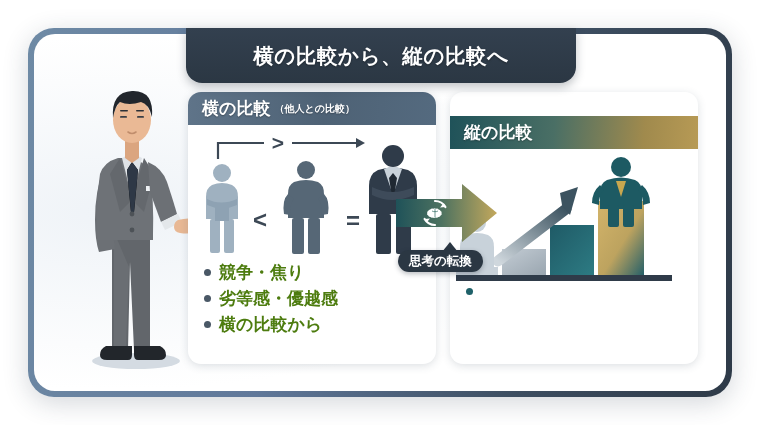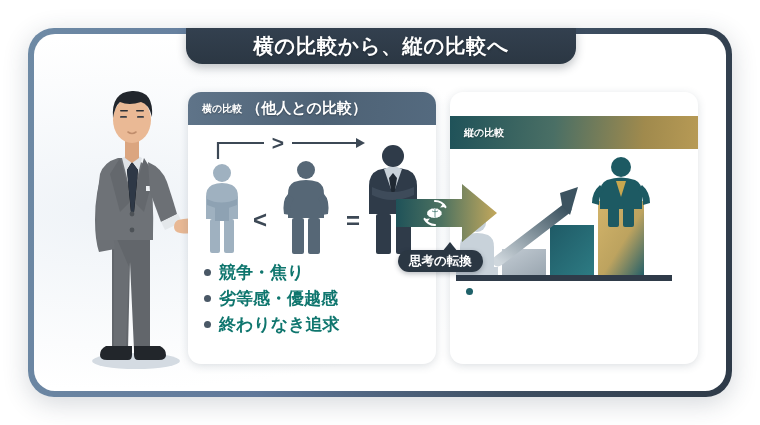--- a/index.html
+++ b/index.html
@@ -51,21 +51,21 @@
     background: radial-gradient(120% 90% at 12% 50%, rgba(236,241,246,0.85) 0%, rgba(255,255,255,0) 55%);
     pointer-events: none;
   }
 
   
   .title-ribbon {
     position: absolute;
     left: 186px;
     top: 28px;
     width: 390px;
-    height: 36px;
+    height: 55px;
     background: linear-gradient(180deg, #33404f 0%, #2b3743 100%);
     border-bottom-left-radius: 16px;
     border-bottom-right-radius: 16px;
     box-shadow: 0 4px 10px rgba(30,40,52,0.28);
     display: flex;
     align-items: center;
     justify-content: center;
     z-index: 7;
   }
   .title-text {
@@ -111,28 +111,28 @@
   }
   .panel-left .panel-head {
     background: linear-gradient(95deg, #5f7489 0%, #4e6275 55%, #546a7f 100%);
   }
   .panel-right .panel-head {
     background: linear-gradient(95deg, #1f5259 0%, #4a6f65 42%, #a08a4d 78%, #b79a55 100%);
     margin-top: 24px;
   }
   .panel-head-main {
     color: #ffffff;
-    font-size: 10px;
+    font-size: 17px;
     font-weight: bold;
     text-shadow: 0 1px 1.5px rgba(0,0,0,0.30);
     white-space: nowrap;
   }
   .panel-head-sub {
     color: #ffffff;
-    font-size: 15px;
+    font-size: 10px;
     font-weight: bold;
     margin-left: 4px;
     text-shadow: 0 1px 1.5px rgba(0,0,0,0.30);
     white-space: nowrap;
   }
 
   .panel-art {
     position: relative;
     height: 135px;
   }
@@ -140,21 +140,21 @@
   .bullets {
     list-style: none;
     margin: 0;
     padding: 4px 0 0 16px;
   }
   .bullets li {
     display: flex;
     align-items: center;
     font-size: 17px;
     font-weight: bold;
-    color: #0f766e;
+    color: #4d7c0f;
     line-height: 1.0;
     margin-bottom: 9px;
     white-space: nowrap;
   }
   .dot {
     width: 7px;
     height: 7px;
     border-radius: 50%;
     margin-right: 8px;
     flex: 0 0 auto;
@@ -325,21 +325,21 @@
       <li>
         <span class="dot"></span>
         <span>競争・焦り</span>
       </li>
       <li>
         <span class="dot"></span>
         <span>劣等感・優越感</span>
       </li>
       <li>
         <span class="dot"></span>
-        <span>終わりなき追求</span>
+        <span>横の比較から</span>
       </li>
     </ul>
   </div>
 
   <div class="panel panel-right">
     <div class="panel-head">
       <span class="panel-head-main">縦の比較</span>
     </div>
 
     <div class="panel-art">

